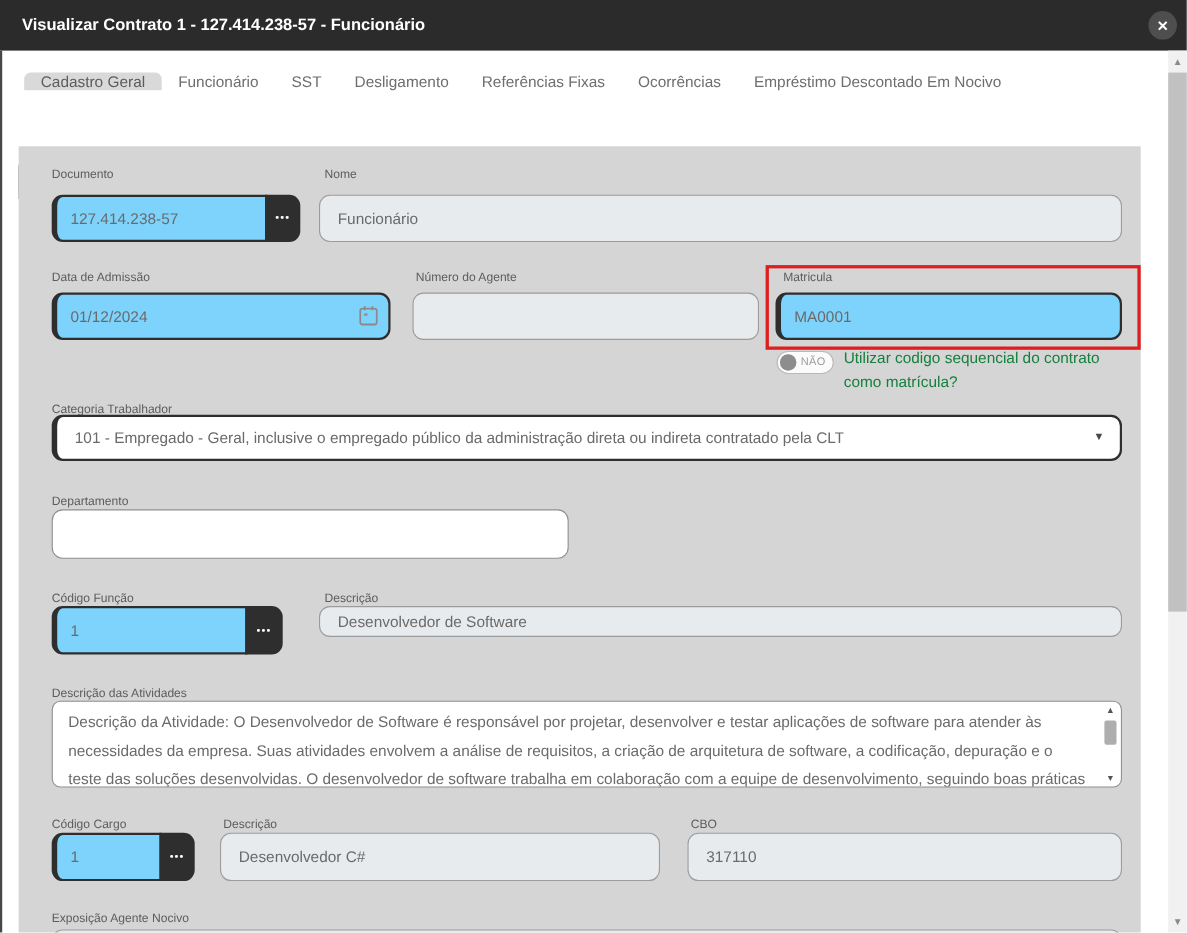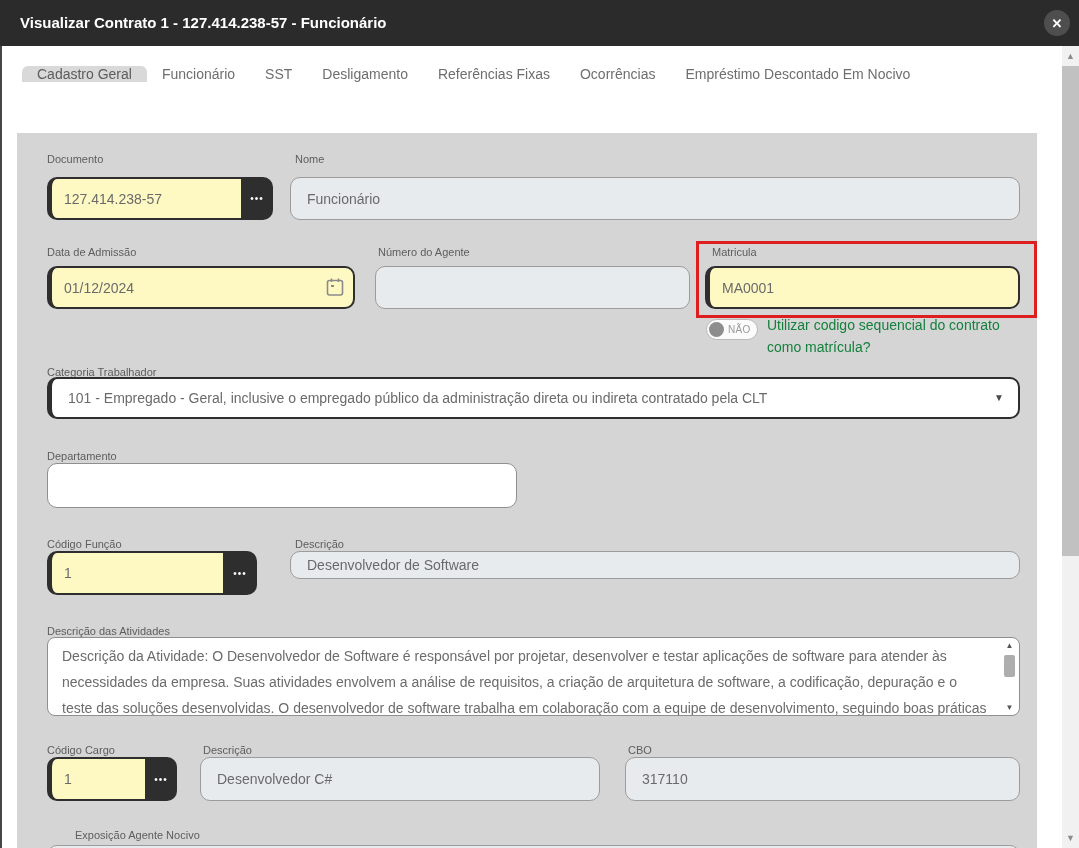--- a/index.html
+++ b/index.html
@@ -31,21 +31,21 @@
   .panel-body { position:absolute; left:17px; top:133px; width:1020px; height:715px; background:#d5d5d5; }
 
   
   .lbl { position:absolute; font-size:11px; color:#5d5d5d; white-space:nowrap; }
 
   .fld { position:absolute; border-radius:10px; font-size:14px; color:#6a6a6a;
          padding:0 16px; outline:none; font-family:"Liberation Sans", sans-serif; }
   input.fld { display:block; }
   .fld.readonly { background:#e8ebee; border:1px solid #9c9c9c; }
   .fld.plain    { background:#ffffff; border:1px solid #8f8f8f; }
-  .fld.filled   { background:#fef9c3; border:2px solid #2e2e2e; border-left-width:5px;padding-left:12px; }
+  .fld.filled   { background:#7dd3fc; border:2px solid #2e2e2e; border-left-width:5px;padding-left:12px; }
 
   .lookup-group { position:absolute; display:flex; }
   .lookup-group input { position:static; border-radius:10px 0 0 10px; height:100%; min-width:0; }
   .lookup-btn { width:32px; border:none; background:#2e2e2e; color:#ffffff; border-radius:0 10px 10px 0;
                 display:flex; align-items:center; justify-content:center; font-size:10px; letter-spacing:1px;
                 cursor:pointer; margin-left:-2px; }
 
   .cal-icon { position:absolute; pointer-events:none; }
 
   .select-fld { position:absolute; background:#ffffff; border:2px solid #2e2e2e; border-left-width:5px;
@@ -167,21 +167,21 @@
   <span class="lbl" style="left:47px; top:744px;">Código Cargo</span>
   <div class="lookup-group" style="left:47px; top:757px; height:44px;">
     <input class="fld filled" style="width: 100px;" value="1">
     <button class="lookup-btn">•••</button>
   </div>
   <span class="lbl" style="left:203px; top:744px;">Descrição</span>
   <input class="fld readonly" style="left: 200px; top: 757px; width: 400px; height: 44px;" readonly="" value="Desenvolvedor C#">
   <span class="lbl" style="left:628px; top:744px;">CBO</span>
   <input class="fld readonly" style="left: 625px; top: 757px; width: 395px; height: 44px;" readonly="" value="317110">
 
-  <span class="lbl" style="left:47px; top:829px;margin-left:28px;">Exposição Agente Nocivo</span>
+  <span class="lbl" style="left:47px; top:829px;">Exposição Agente Nocivo</span>
   <div class="fld readonly" style="left:47px; top:845px; width:973px; height:40px;"></div>
 
   <div class="page-scrollbar">
     <span class="arr" style="top:5px;">▲</span>
     <div class="page-thumb"></div>
     <span class="arr" style="bottom:5px;">▼</span>
   </div>
 
 </div>
 

